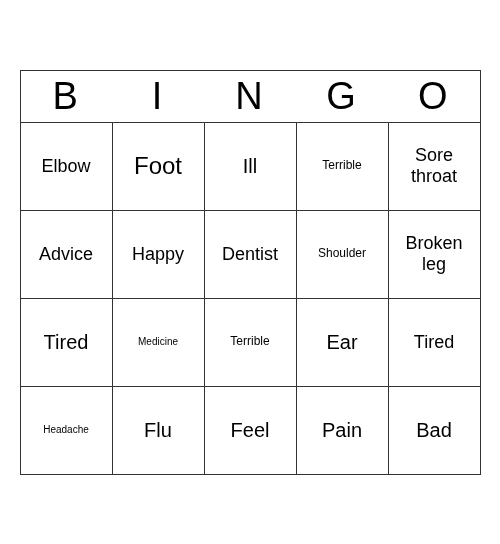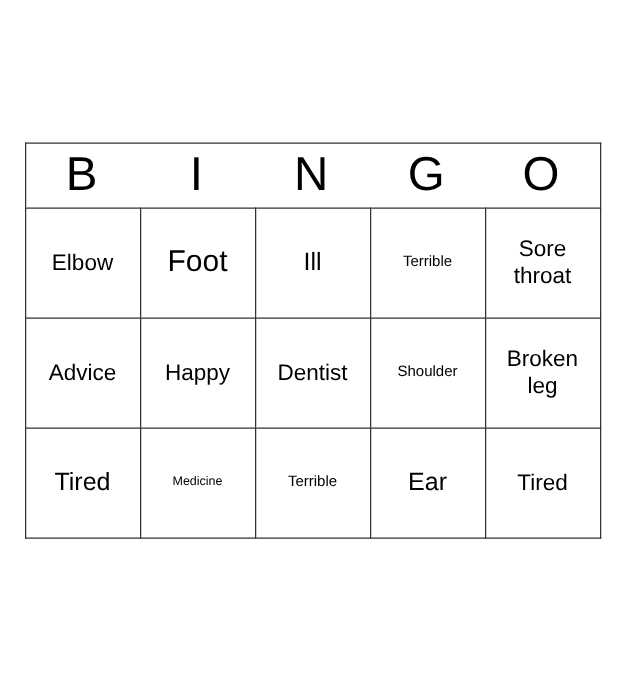--- a/index.html
+++ b/index.html
@@ -100,15 +100,32 @@
           <td>
             <span class="cell-text size-sm">Terrible</span>
           </td>
           <td>
             <span class="cell-text size-xl">Ear</span>
           </td>
           <td>
             <span class="cell-text size-md">Tired</span>
           </td>
         </tr>
+        <tr>
+          <td>
+            <span class="cell-text size-xs">Headache</span>
+          </td>
+          <td>
+            <span class="cell-text size-xl">Flu</span>
+          </td>
+          <td>
+            <span class="cell-text size-xl">Feel</span>
+          </td>
+          <td>
+            <span class="cell-text size-xl">Pain</span>
+          </td>
+          <td>
+            <span class="cell-text size-xl">Bad</span>
+          </td>
+        </tr>
       </tbody>
   </table>
 </div>
 
 </body></html>

